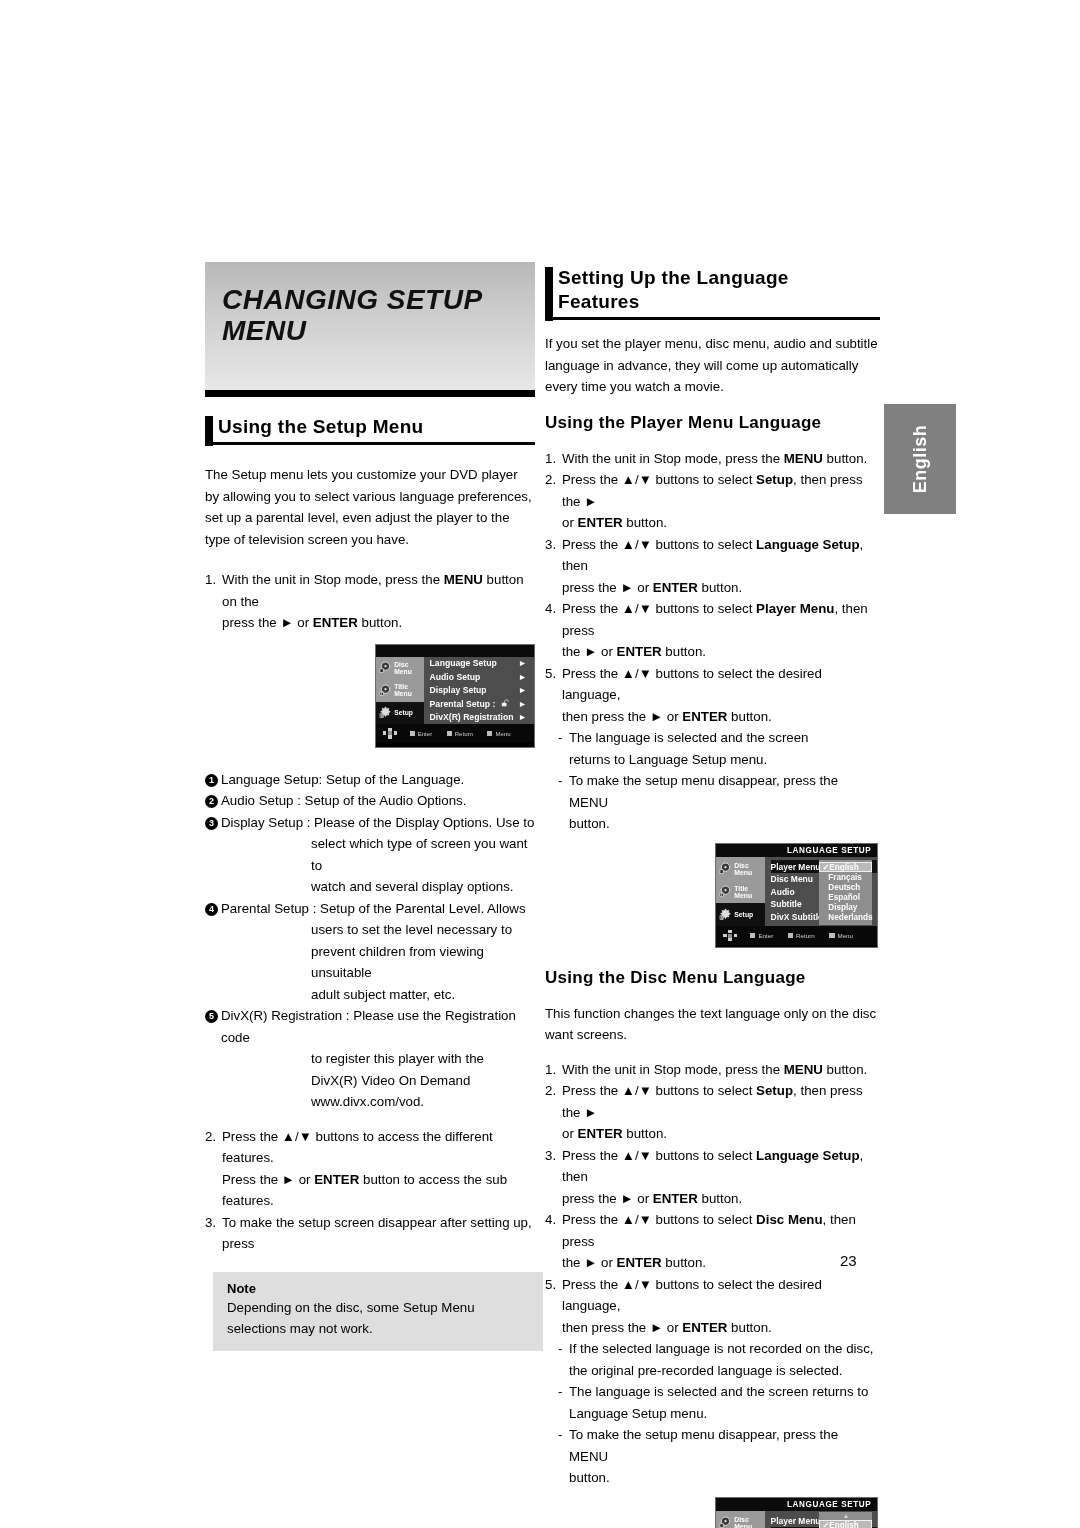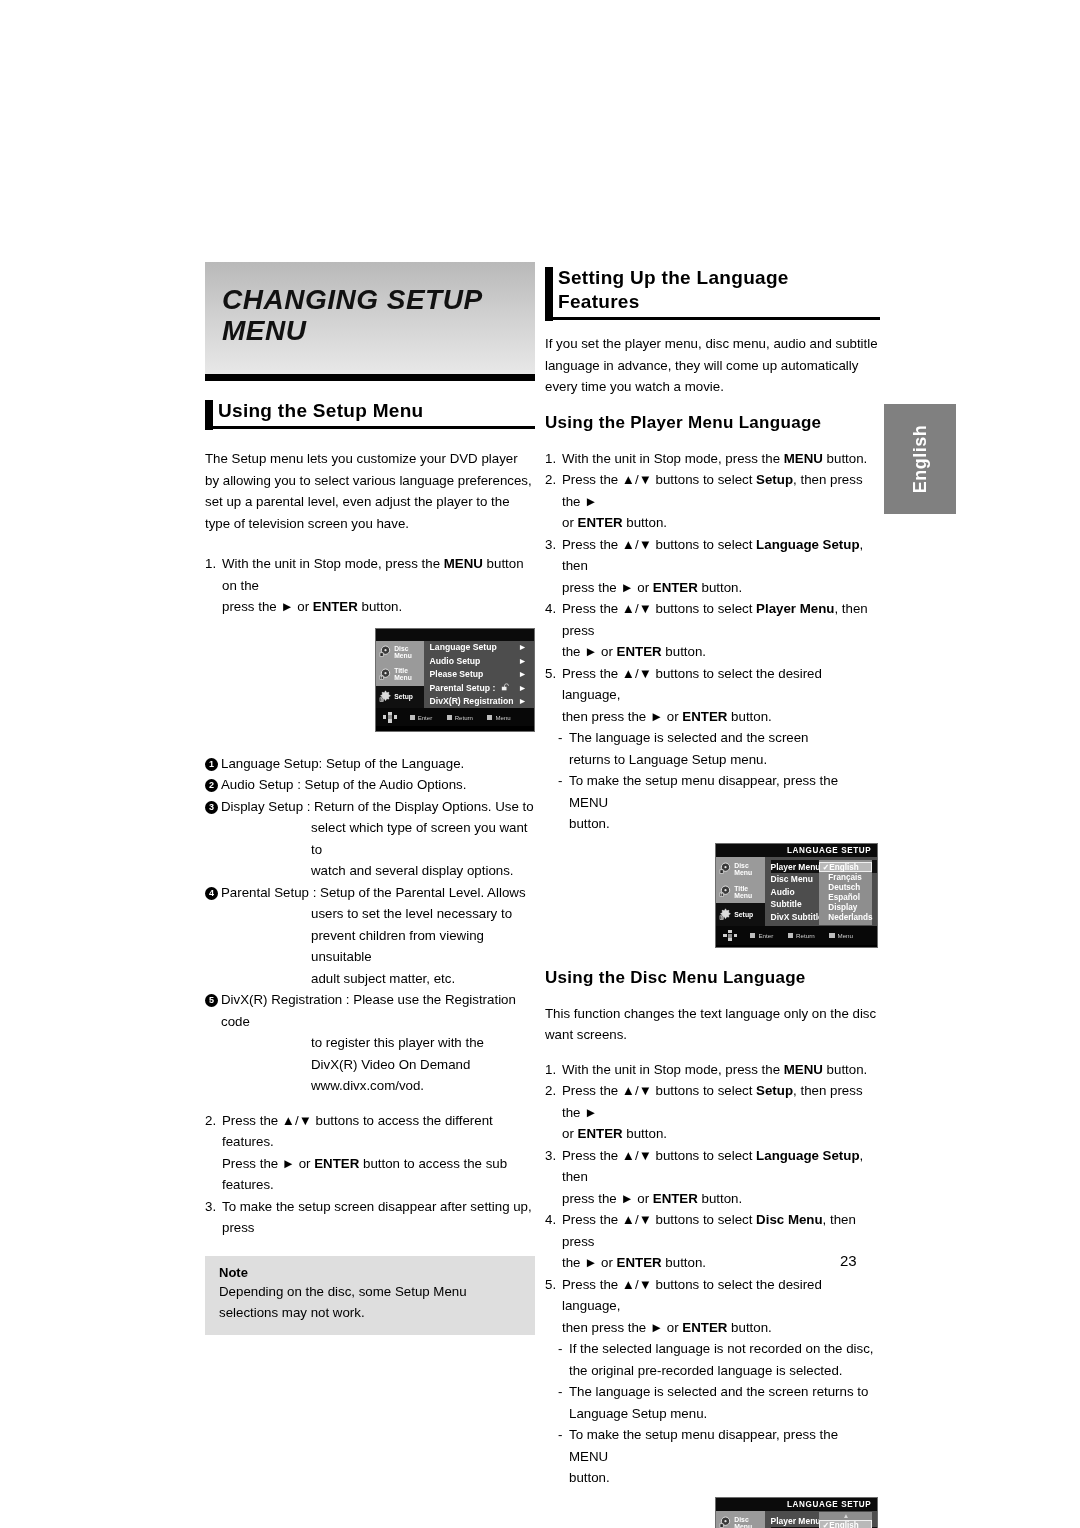--- a/index.html
+++ b/index.html
@@ -31,21 +31,21 @@
   }
   .col-right {
     position: absolute;
     left: 545px; top: 262px;
     width: 335px;
   }
 
   
   .chapter-block {
     width: 330px;
-    height: 112px;
+    height: 128px;
     background: linear-gradient(to bottom, #b9b9b9 0%, #cfcfcf 45%, #e8e8e8 100%);
     position: relative;
     box-sizing: border-box;
   }
   .chapter-title {
     position: absolute;
     left: 17px;
     top: 22px;
     font-size: 28px;
     font-weight: bold;
@@ -141,20 +141,21 @@
   .defrow .term { flex: 1 1 auto; }
   .defcont { padding-left: 106px; }
 
   
   .notebox {
     margin-top: 17px;
     background: #dedede;
     padding: 9px 14px 12px 14px;
     width: 330px;
     box-sizing: border-box;
+    margin-left: 8px;
   }
   .notebox .nt {
     font-size: 13px;
     font-weight: bold;
     margin-bottom: 1px;
   }
   .notebox .nb {
     font-size: 13.3px;
     line-height: 21px;
   }
@@ -340,21 +341,21 @@
             <div class="osd-body" style="padding-left:5.6000000000000005px;">
               <div class="osd-row" style="height:13.5px;font-size:8.64px;padding-right:7.199999999999999px;">
                 <span class="lbl">Language Setup</span>
                 <span class="arw">►</span>
               </div>
               <div class="osd-row" style="height:13.5px;font-size:8.64px;padding-right:7.199999999999999px;">
                 <span class="lbl">Audio Setup</span>
                 <span class="arw">►</span>
               </div>
               <div class="osd-row" style="height:13.5px;font-size:8.64px;padding-right:7.199999999999999px;">
-                <span class="lbl">Please Setup</span>
+                <span class="lbl">Display Setup</span>
                 <span class="arw">►</span>
               </div>
               <div class="osd-row" style="height:13.5px;font-size:8.64px;padding-right:7.199999999999999px;">
                 <span class="lbl">Parental Setup :</span>
                 <span style="margin-right:6.4px;"><svg viewBox="0 0 16 12" width="11" height="8">
                     <path d="M5 6 V4.2 a3 3 0 0 1 6 0" fill="none" stroke="#dcdcdc" stroke-width="1.2"></path>
                     <rect x="1" y="5.6" width="7" height="5.4" fill="#f0f0f0"></rect>
                   </svg></span>
                 <span class="arw">►</span>
               </div>
@@ -393,21 +394,21 @@
         <div class="defrow">
           <div class="mark"><span class="circnum">1</span></div>
           <div class="term">Language Setup: Setup of the Language.</div>
         </div>
         <div class="defrow">
           <div class="mark"><span class="circnum">2</span></div>
           <div class="term">Audio Setup : Setup of the Audio Options.</div>
         </div>
         <div class="defrow">
           <div class="mark"><span class="circnum">3</span></div>
-          <div class="term">Display Setup : Return of the Display Options. Use to</div>
+          <div class="term">Display Setup : Please of the Display Options. Use to</div>
         </div>
         <div class="defcont">select which type of screen you want to</div>
         <div class="defcont">watch and several display options.</div>
         <div class="defrow">
           <div class="mark"><span class="circnum">4</span></div>
           <div class="term">Parental Setup : Setup of the Parental Level. Allows</div>
         </div>
         <div class="defcont">users to set the level necessary to</div>
         <div class="defcont">prevent children from viewing unsuitable</div>
         <div class="defcont">adult subject matter, etc.</div>

